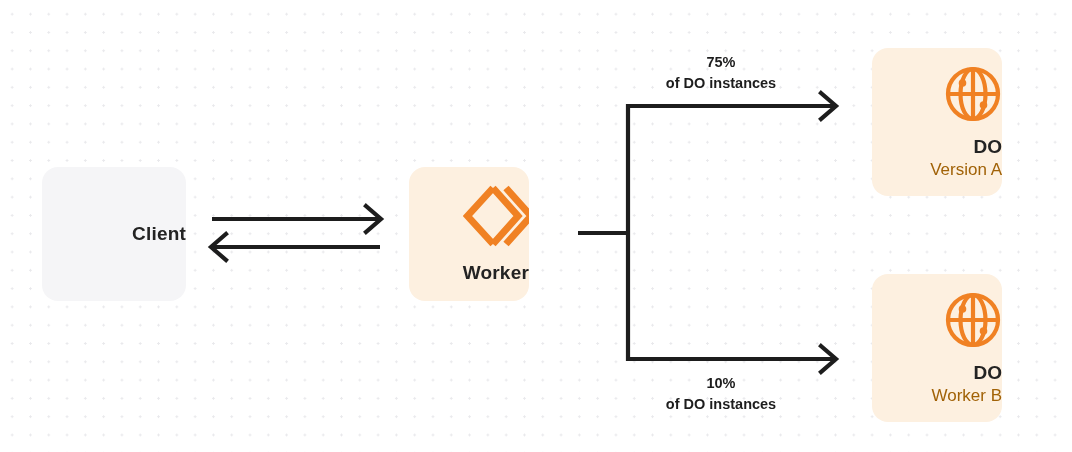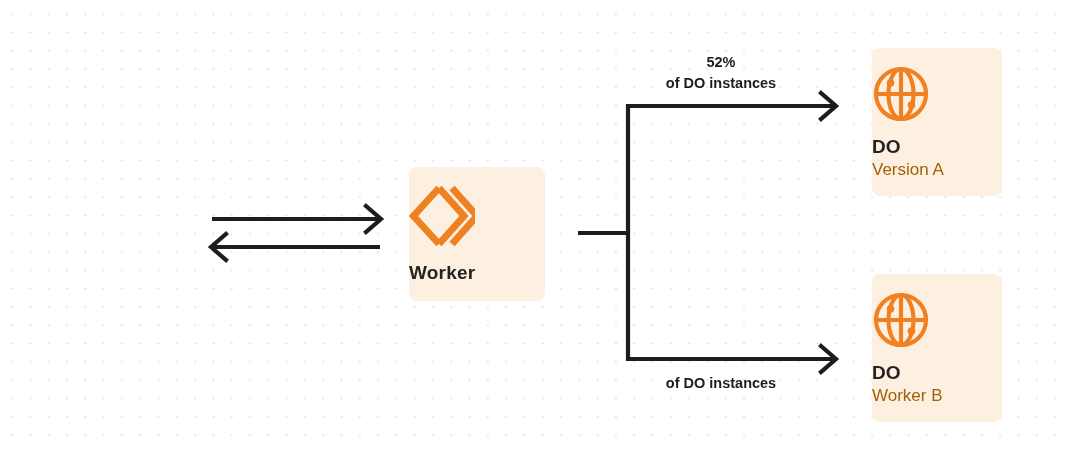--- a/index.html
+++ b/index.html
@@ -21,39 +21,39 @@
     background-color: #ffffff;
     background-image: radial-gradient(circle, #e9e9ec 1.1px, transparent 1.2px);
     background-size: 18.3px 18.3px;
     background-position: 3px 5px;
   }
 
   
   .node {
     position: absolute;
     box-sizing: border-box;
-    border-radius: 8px;
+    border-radius: 16px;
     display: flex;
     flex-direction: column;
-    align-items: flex-start;
+    align-items: flex-end;
     justify-content: center;
   }
 
   .node-client {
     left: 42px;
     top: 167px;
     width: 144px;
     height: 134px;
     background-color: #f5f5f7;
   }
 
   .node-worker {
     left: 409px;
     top: 167px;
-    width: 136px;
+    width: 120px;
     height: 134px;
     background-color: #fdf0e0;
   }
 
   .node-do-a {
     left: 872px;
     top: 48px;
     width: 130px;
     height: 148px;
     background-color: #fdf0e0;
@@ -155,28 +155,32 @@
       <polyline points="821,93 836,106 821,119" fill="none" stroke="#1d1d1d" stroke-width="4.2" stroke-linecap="square" stroke-linejoin="miter"></polyline>
     </g>
 
     <g>
       <line x1="626" y1="359" x2="833" y2="359" stroke="#1d1d1d" stroke-width="4.2" stroke-linecap="butt"></line>
       <polyline points="821,346 836,359 821,372" fill="none" stroke="#1d1d1d" stroke-width="4.2" stroke-linecap="square" stroke-linejoin="miter"></polyline>
     </g>
   </svg>
 
   <div class="edge-label edge-label-top">
-    <div>52%</div>
+    <div>75%</div>
     <div>of DO instances</div>
   </div>
 
   <div class="edge-label edge-label-bottom">
+    <div>10%</div>
     <div>of DO instances</div>
   </div>
 
+  <div class="node node-client">
+    <span class="node-title">Client</span>
+  </div>
 
   <div class="node node-worker">
     <span class="icon-wrap icon-worker">
       <svg width="66" height="62" viewBox="0 0 66 62" xmlns="http://www.w3.org/2000/svg">
 
         <path d="M30 3 L4.5 31 L30 59" fill="none" stroke="#f08123" stroke-width="7" stroke-linejoin="miter" stroke-linecap="butt"></path>
         <path d="M30 3 L55 31 L30 59" fill="none" stroke="#f08123" stroke-width="7" stroke-linejoin="miter" stroke-linecap="butt"></path>
         <path d="M43 3 L68 31 L43 59" fill="none" stroke="#f08123" stroke-width="7" stroke-linejoin="miter" stroke-linecap="butt"></path>
       </svg>
     </span>

